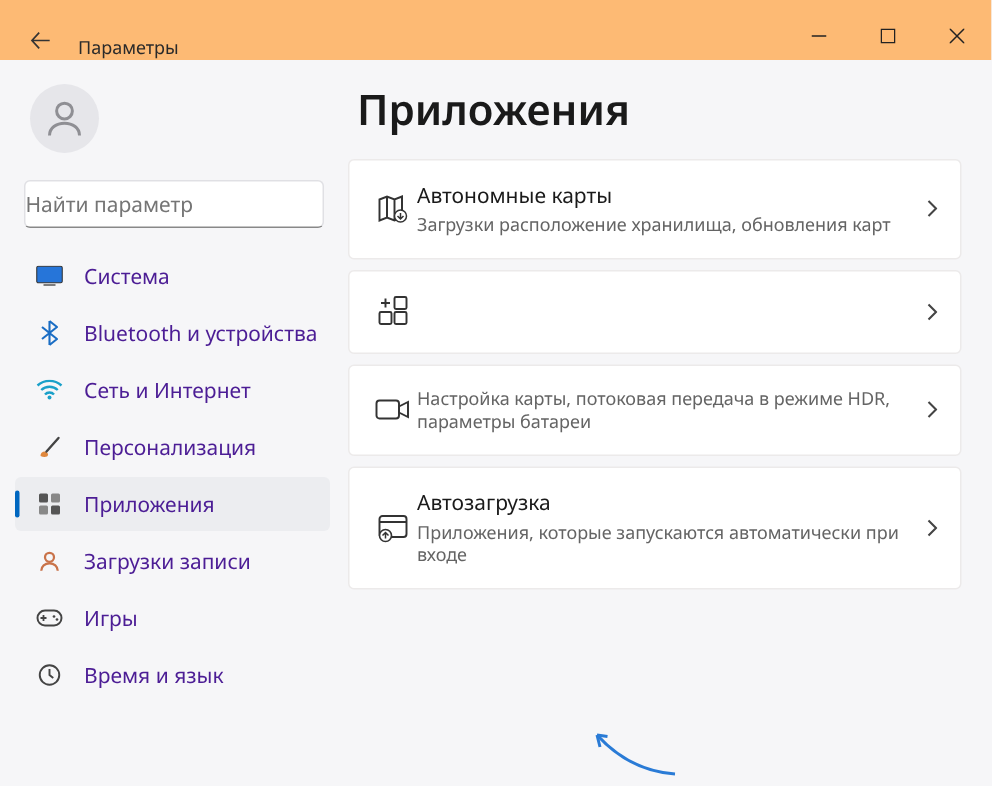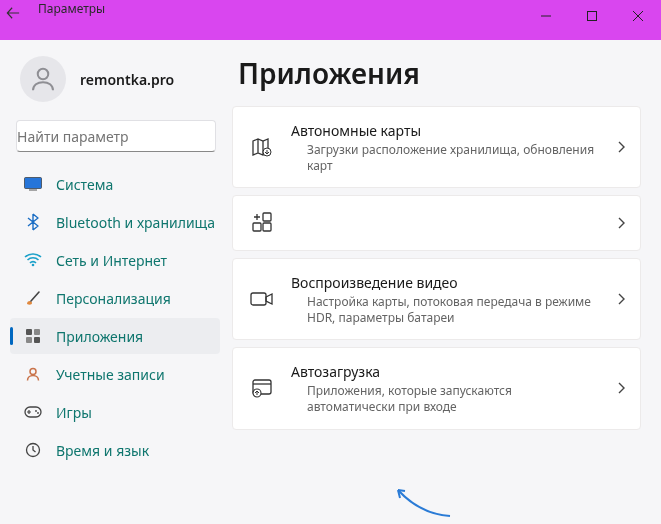--- a/index.html
+++ b/index.html
@@ -7,23 +7,24 @@
     font-family: "Segoe UI", -apple-system, system-ui, sans-serif;
     background: #f6f6f8;
     width: 661px;
     height: 524px;
     overflow: hidden;
     color: #1a1a1a;
     font-size: 14px;
   }
   .titlebar {
     display: flex;
-    align-items: flex-start;
+    align-items: flex-end;
     height: 40px;
-    background: #d946ef;
+    padding-left: 14px;
+    background: #fdba74;
   }
   .back-btn {
     width: 26px; height: 26px;
     display: flex; align-items: center; justify-content: center;
     border-radius: 4px;
     margin-right: 12px;
   }
   .title { font-size: 12px; color: #2a2a2a; }
   .win-controls { margin-left: auto; display: flex; }
   .win-btn { width: 46px; height: 32px; display:flex; align-items:center; justify-content:center; }
@@ -54,36 +55,36 @@
     display:flex; align-items:center; gap:14px;
     height:36px; padding:0 12px 0 14px; border-radius:4px;
     position:relative; cursor:pointer;
   }
   .nav-item.selected { background:#ecedf0; }
   .nav-item.selected::before {
     content:""; position:absolute; left:0; top:9px; bottom:9px; width:3px;
     background:#0067c0; border-radius:2px;
   }
   .nav-icon { width:18px; height:18px; display:flex; align-items:center; justify-content:center; flex-shrink:0;}
-  .nav-label { font-size:14px; color:#0f766e; white-space:nowrap; }
+  .nav-label { font-size:14px; color:#4c1d95; white-space:nowrap; }
   .main {
     flex:1; padding: 8px 20px 0 6px; overflow-y:auto;
   }
   .page-title { font-size:28px; font-weight:600; margin: 6px 0 14px 6px; }
   .cards { display:flex; flex-direction:column; gap:4px; }
   .card {
     background:#fff; border:1px solid #eceaea; border-radius:4px;
-    display:flex; align-items:center; gap:16px;
+    display:flex; align-items:center; gap:3px;
     padding:14px 12px 14px 16px; cursor:pointer;
     margin-bottom: 3px;
   }
   .card-icon { width:26px; height:26px; display:flex; align-items:center; justify-content:center; flex-shrink:0; color:#333;}
   .card-text { flex:1; min-width:0; }
   .card-title { font-size:14px; color:#1a1a1a; margin-bottom:2px; }
-  .card-desc { font-size:12px; color:#646464; line-height:1.3;margin-left:16px; }
+  .card-desc { font-size:12px; color:#646464; line-height:1.3; }
   .chevron { width:14px; height:14px; display:flex; align-items:center; justify-content:center; color:#4a4a4a; flex-shrink:0;}
   .arrow-annot { position:absolute; left:390px; top:484px; pointer-events:none; }
 </style>
 </head>
 <body>
 
 <div class="titlebar">
   <div class="back-btn">
     <svg width="14" height="14" viewBox="0 0 16 16">
         <path fill="none" stroke="#333" stroke-width="1.3" d="M7 2 1.5 8 7 14 M1.5 8 H15"></path>
@@ -111,21 +112,20 @@
 
 <div class="layout">
   <aside class="sidebar">
     <div class="profile">
       <div class="avatar">
         <svg width="30" height="30" viewBox="0 0 24 24">
             <circle cx="12" cy="8" r="4.2" fill="none" stroke="#8f8f94" stroke-width="1.6"></circle>
             <path d="M4 21c0-4 3.6-6.5 8-6.5s8 2.5 8 6.5" fill="none" stroke="#8f8f94" stroke-width="1.6"></path>
           </svg>
       </div>
-      <div class="profile-name">remontka.pro</div>
     </div>
     <div class="search">
       <input placeholder="Найти параметр" style="">
       <svg width="15" height="15" viewBox="0 0 16 16">
           <circle cx="7" cy="7" r="5" fill="none" stroke="#555" stroke-width="1.3"></circle>
           <path stroke="#555" stroke-width="1.3" d="M11 11 L15 15"></path>
         </svg>
     </div>
     <nav class="nav">
       <div class="nav-item">
@@ -136,21 +136,21 @@
             </svg>
           </span>
         <span class="nav-label">Система</span>
       </div>
       <div class="nav-item">
         <span class="nav-icon">
             <svg width="14" height="18" viewBox="0 0 12 18">
               <path d="M6 1v16M6 1l5 4-5 4 5 4-5 4M1 5l10 8M1 13l10-8" fill="none" stroke="#1a6dc4" stroke-width="1.4" stroke-linejoin="round"></path>
             </svg>
           </span>
-        <span class="nav-label">Bluetooth и хранилища</span>
+        <span class="nav-label">Bluetooth и устройства</span>
       </div>
       <div class="nav-item">
         <span class="nav-icon">
             <svg width="18" height="14" viewBox="0 0 18 14">
               <path d="M1 4a12 12 0 0116 0M3.5 7a8 8 0 0111 0M6 10a4 4 0 016 0" fill="none" stroke="#1aa0c9" stroke-width="1.6"></path>
               <circle cx="9" cy="12" r="1.3" fill="#1aa0c9"></circle>
             </svg>
           </span>
         <span class="nav-label">Сеть и Интернет</span>
       </div>
@@ -174,21 +174,21 @@
           </span>
         <span class="nav-label">Приложения</span>
       </div>
       <div class="nav-item">
         <span class="nav-icon">
             <svg width="16" height="16" viewBox="0 0 16 16">
               <circle cx="8" cy="5.5" r="3" fill="none" stroke="#c9734a" stroke-width="1.5"></circle>
               <path d="M2.5 14.5c0-3 2.5-5 5.5-5s5.5 2 5.5 5" fill="none" stroke="#c9734a" stroke-width="1.5"></path>
             </svg>
           </span>
-        <span class="nav-label">Учетные записи</span>
+        <span class="nav-label">Загрузки записи</span>
       </div>
       <div class="nav-item">
         <span class="nav-icon">
             <svg width="18" height="12" viewBox="0 0 18 12">
               <rect x="1" y="1" width="16" height="10" rx="5" fill="none" stroke="#444" stroke-width="1.3"></rect>
               <path d="M5 4v4M3 6h4" stroke="#444" stroke-width="1.2"></path>
               <circle cx="12" cy="5" r="0.9" fill="#444"></circle>
               <circle cx="14" cy="7" r="0.9" fill="#444"></circle>
             </svg>
           </span>
@@ -249,21 +249,20 @@
 
 
       <div class="card">
         <span class="card-icon">
             <svg width="24" height="18" viewBox="0 0 24 18">
               <rect x="1" y="3" width="15" height="12" rx="2" fill="none" stroke="#333" stroke-width="1.3"></rect>
               <path d="M16 7l6-3v10l-6-3z" fill="none" stroke="#333" stroke-width="1.3"></path>
             </svg>
           </span>
         <div class="card-text">
-          <div class="card-title">Воспроизведение видео</div>
           <div class="card-desc">Настройка карты, потоковая передача в режиме HDR, параметры батареи</div>
         </div>
         <span class="chevron">
             <svg width="8" height="12" viewBox="0 0 8 12">
               <path d="M2 1l5 5-5 5" fill="none" stroke="#444" stroke-width="1.4"></path>
             </svg>
           </span>
       </div>
 
       <div class="card">

